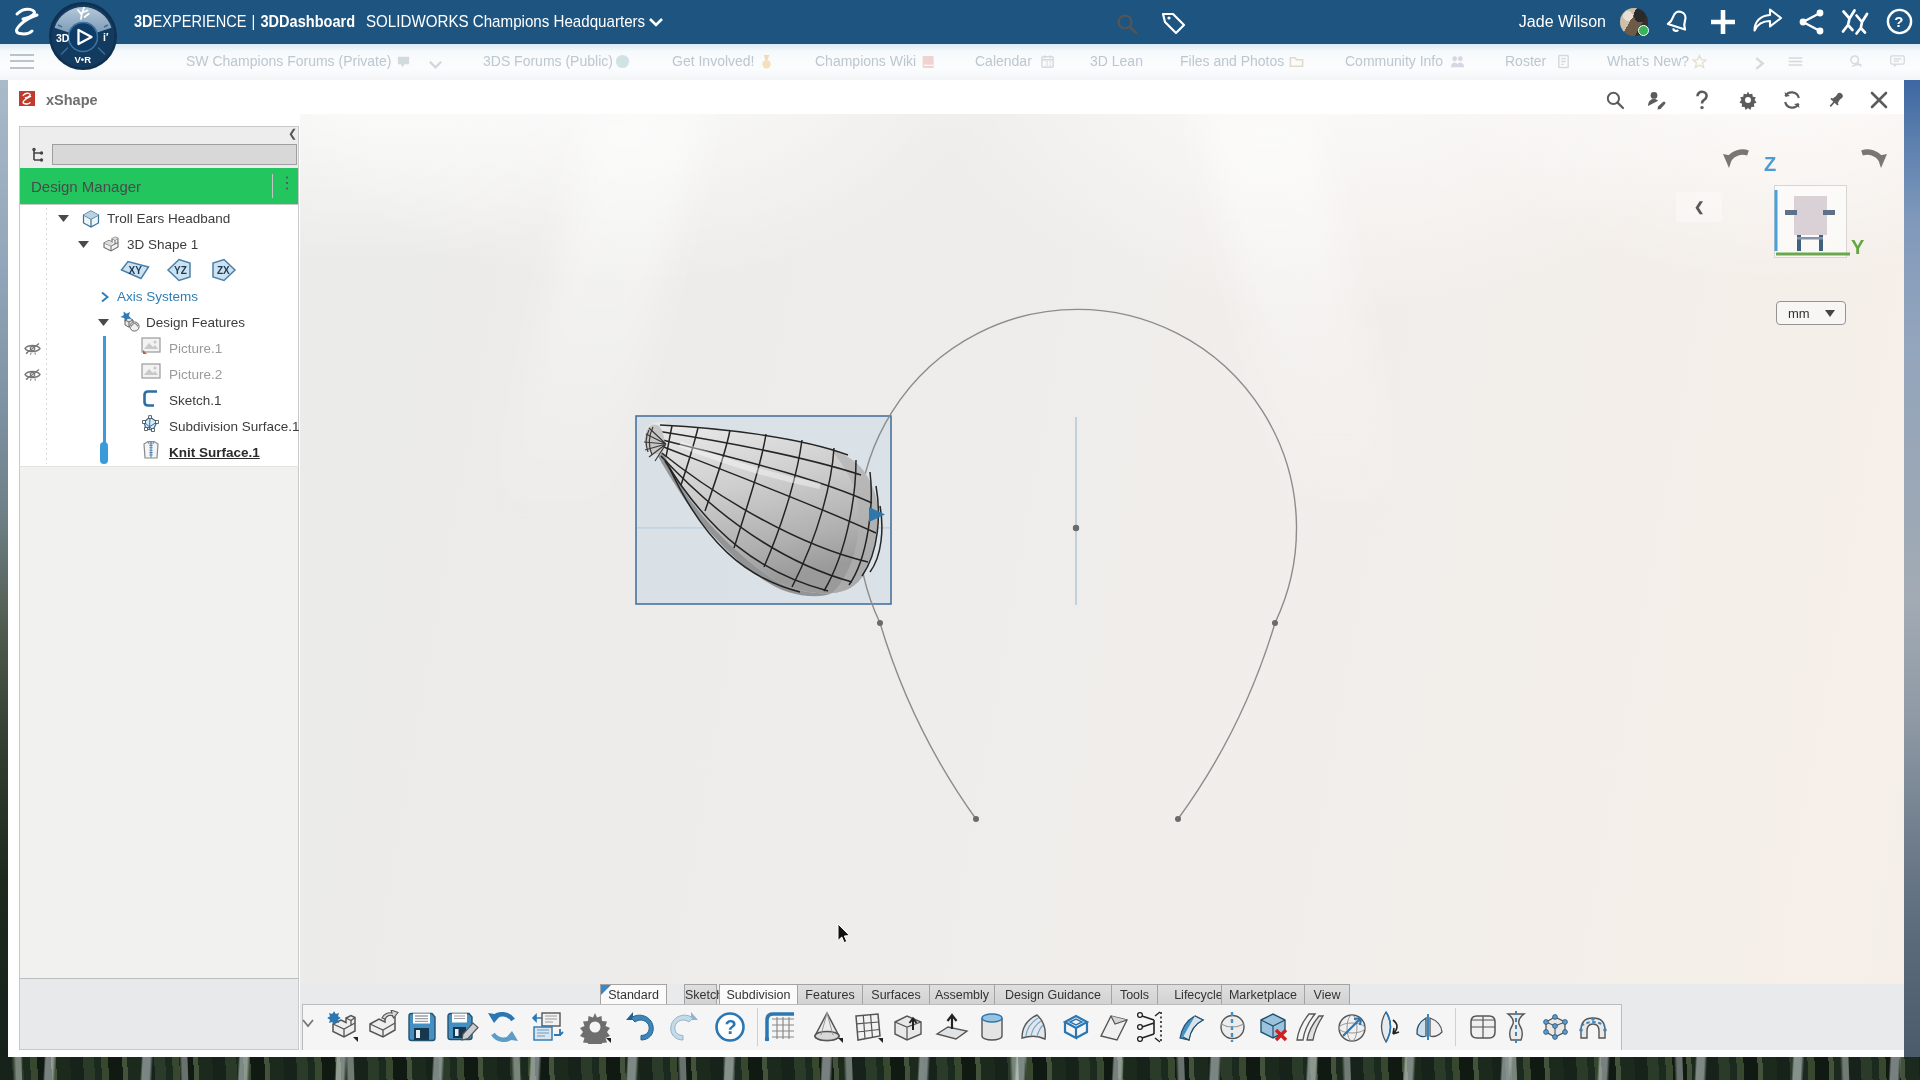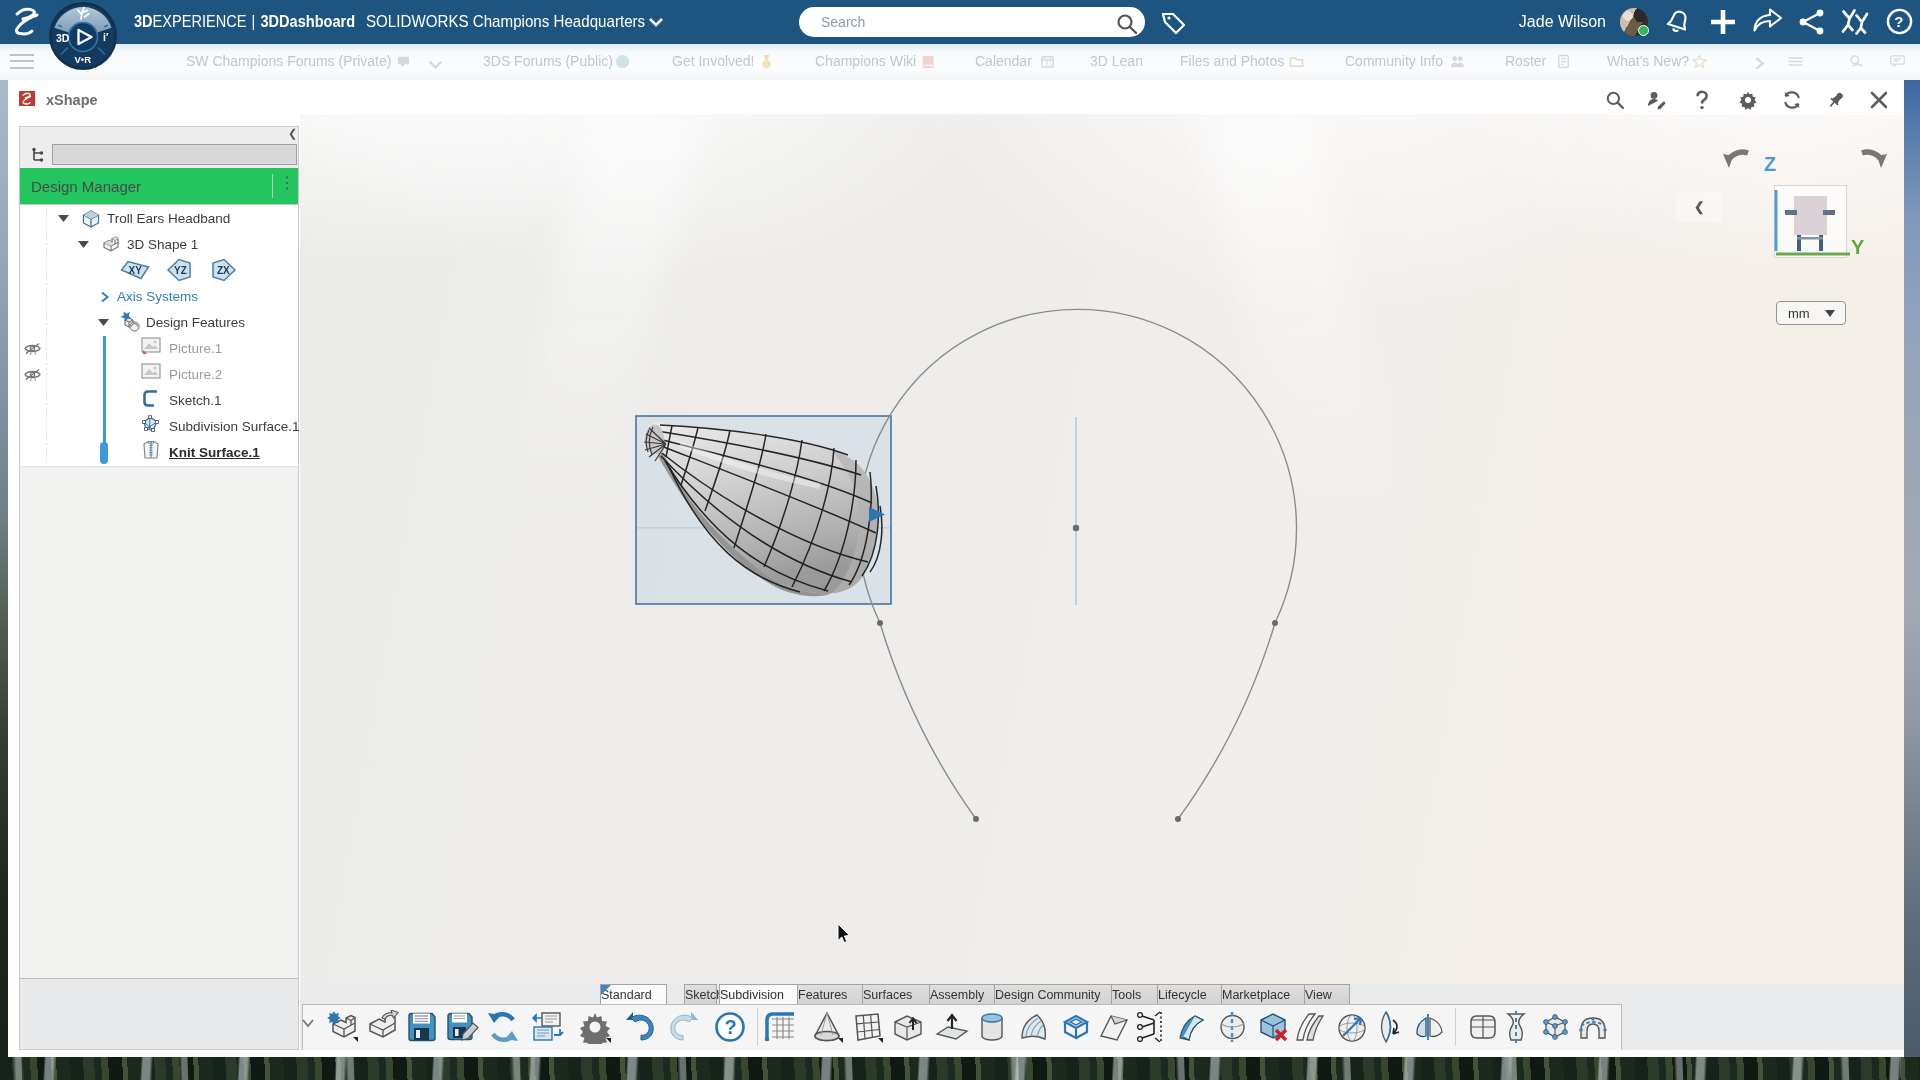--- a/index.html
+++ b/index.html
@@ -79,21 +79,21 @@
 #vw-y{left:1851px;top:236px;color:#62a83e;font-weight:bold;font-size:20px}
 #vw-cube{left:1774px;top:185px;width:73px;height:73px;background:rgba(253,253,252,.65);border:1px solid #d8d5d2}
 #vw-less{left:1676px;top:192px;width:46px;height:30px;background:rgba(255,255,255,.35);border-radius:2px}
 #vw-less span{position:absolute;left:18px;top:7px;font-size:12.5px;color:#5a5a5a;font-weight:bold}
 #vw-mm{left:1776px;top:301px;width:70px;height:24px;background:#f7f6f5;border:1px solid #949494;border-radius:4px}
 #vw-mm .t{position:absolute;left:11px;top:4px;font-size:13px;color:#333}
 #vw-mm .a{position:absolute;right:10px;top:8px;width:0;height:0;border:5px solid transparent;border-top:7px solid #444}
 
 
 #botstrip{left:300px;top:984px;width:1604px;height:73px;background:#e9eaeb}
-.tab{position:absolute;top:0;height:20px;border:1px solid #a3a3a3;border-bottom:none;background:linear-gradient(#dfdfdf,#d2d2d2);font-size:12.5px;color:#333;padding-top:3px}
+.tab{position:absolute;top:0;height:20px;border:1px solid #a3a3a3;border-bottom:none;background:linear-gradient(#dfdfdf,#d2d2d2);font-size:12.5px;color:#333;text-align:center;padding-top:3px}
 .tab.on{background:#fafafa}
 #toolbar{left:302px;top:1004px;width:1320px;height:47px;background:#f5f5f6;border:1px solid #bcbcbc;border-bottom:none}
 .tsep{position:absolute;top:4px;width:1px;height:38px;background:#cfcfcf}
 .tic{position:absolute;top:1010px;width:34px;height:34px}
 #appbottom{left:8px;top:1050px;width:1896px;height:7px;background:#fff}
 </style>
 </head>
 <body>
 <div id="stage">
 <div class="abs" id="wallL"></div>
@@ -227,23 +227,20 @@
   <path d="M30 9 L33.6 13.8 M36 6.5 L33.6 13.8 M33.6 13.8 L33 18"></path>
   <path d="M33 12 L39.5 9.5 M36.5 16 L40.8 12.8"></path>
  </g>
  <path d="M13 53.5 L20 46.5 M57 53.5 L50 46.5 M10 24 L14 26 M60 24 L56 26" stroke="#3e6e9a" stroke-width="1.4"></path>
 </svg>
 <div class="abs" id="t-title"><b>3D</b>EXPERIENCE<span class="sep">|</span><b>3DDashboard</b></div>
 <div class="abs" id="t-sw">SOLIDWORKS Champions Headquarters</div>
 <svg class="abs" id="t-chev" width="16" height="16" viewBox="0 0 16 16">
       <path d="M2 5 L8 11 L14 5" fill="none" stroke="#fff" stroke-width="2.6"></path>
     </svg>
-<div class="abs" id="search">
-      <span class="ph">Search</span>
-    </div>
 <svg class="abs" style="left:1115px;top:12px" width="24" height="24" viewBox="0 0 24 24">
       <circle cx="10" cy="10" r="6.5" fill="none" stroke="#555" stroke-width="2.2"></circle>
       <path d="M15 15 L21 21" stroke="#555" stroke-width="2.4" stroke-linecap="round"></path>
     </svg>
 <svg class="abs" style="left:1160px;top:9px" width="27" height="27" viewBox="0 0 27 27">
       <path d="M3 5 L13 5 L24 16 L16 24 L5 13 Z" fill="none" stroke="#fff" stroke-width="2.2" stroke-linejoin="round"></path>
       <circle cx="9" cy="9" r="1.6" fill="#fff"></circle>
     </svg>
 <div class="abs" id="user">Jade Wilson</div>
 <div class="abs" id="avatar"></div>
@@ -525,21 +522,21 @@
 <div class="abs" id="botstrip"></div>
 <div id="tabwrap">
 <div class="abs tab on" style="left:600px;top:984px;width:67px">Standard<svg style="position:absolute;left:0;top:0" width="10" height="10">
           <path d="M0 0 L10 0 L0 10 Z" fill="#3c87c4"></path>
         </svg></div>
 <div class="abs tab" style="left:684px;top:984px;width:33px">Sketch</div>
 <div class="abs tab on" style="left:719px;top:984px;width:79px">Subdivision</div>
 <div class="abs tab" style="left:797px;top:984px;width:66px">Features</div>
 <div class="abs tab" style="left:862px;top:984px;width:68px">Surfaces</div>
 <div class="abs tab" style="left:929px;top:984px;width:66px">Assembly</div>
-<div class="abs tab" style="left:994px;top:984px;width:118px">Design Community</div>
+<div class="abs tab" style="left:994px;top:984px;width:118px">Design Guidance</div>
 <div class="abs tab" style="left:1111px;top:984px;width:47px">Tools</div>
 <div class="abs tab" style="left:1157px;top:984px;width:83px">Lifecycle</div>
 <div class="abs tab" style="left:1221px;top:984px;width:84px">Marketplace</div>
 <div class="abs tab" style="left:1304px;top:984px;width:46px">View</div>
 </div>
 <div class="abs" id="toolbar"></div>
 <div id="tools">
 <svg class="abs" style="left:301px;top:1018px" width="14" height="10" viewBox="0 0 14 10">
         <path d="M2 2 L7 8 L12 2" fill="none" stroke="#777" stroke-width="1.8"></path>
       </svg>

